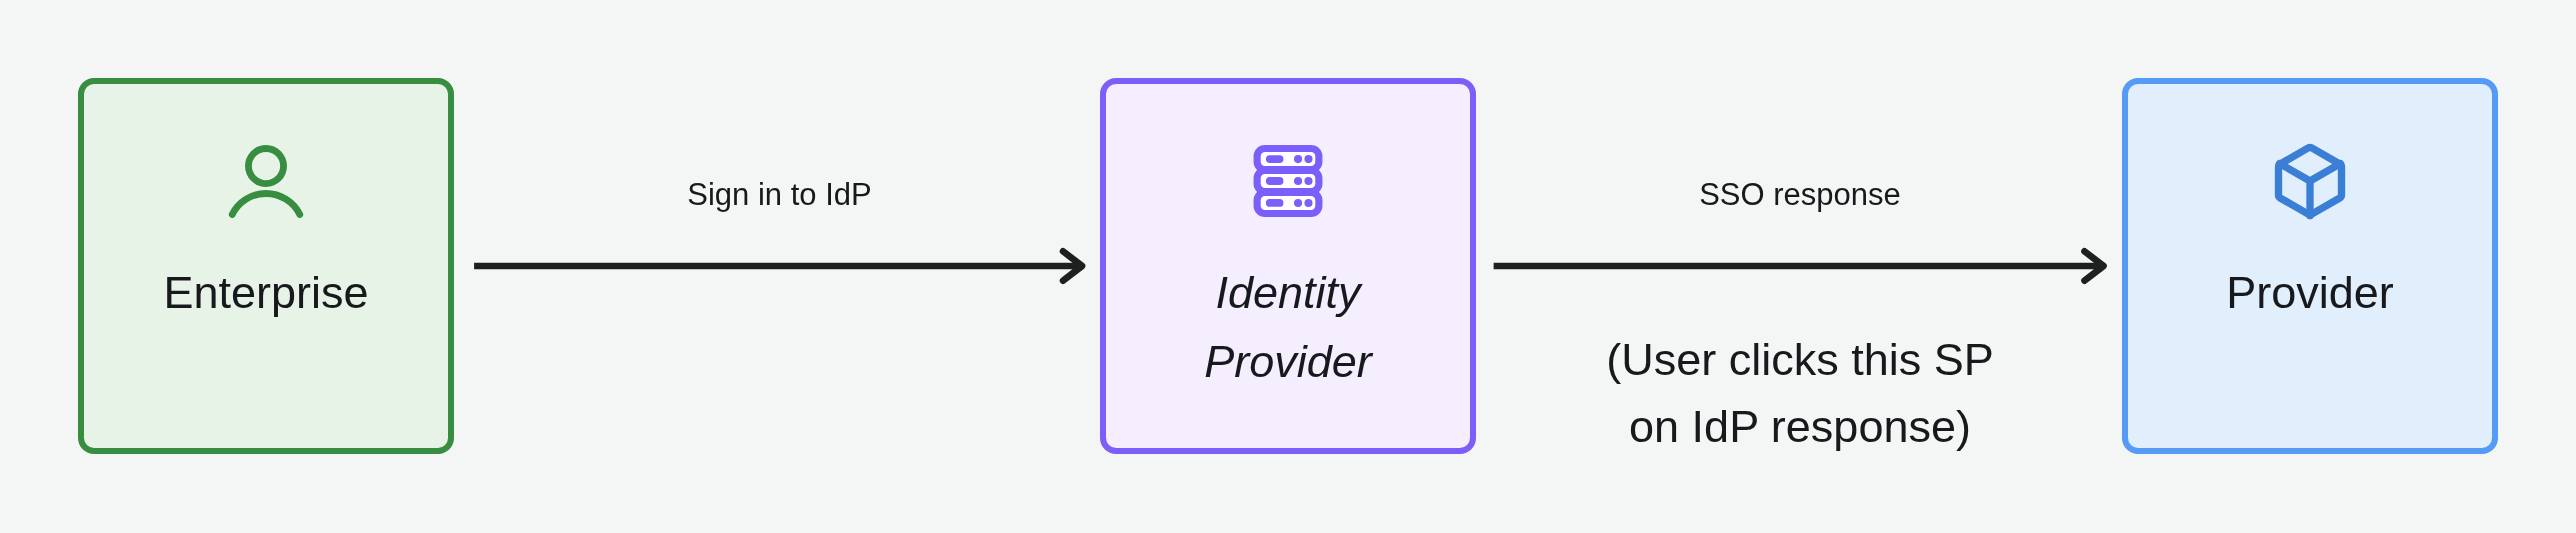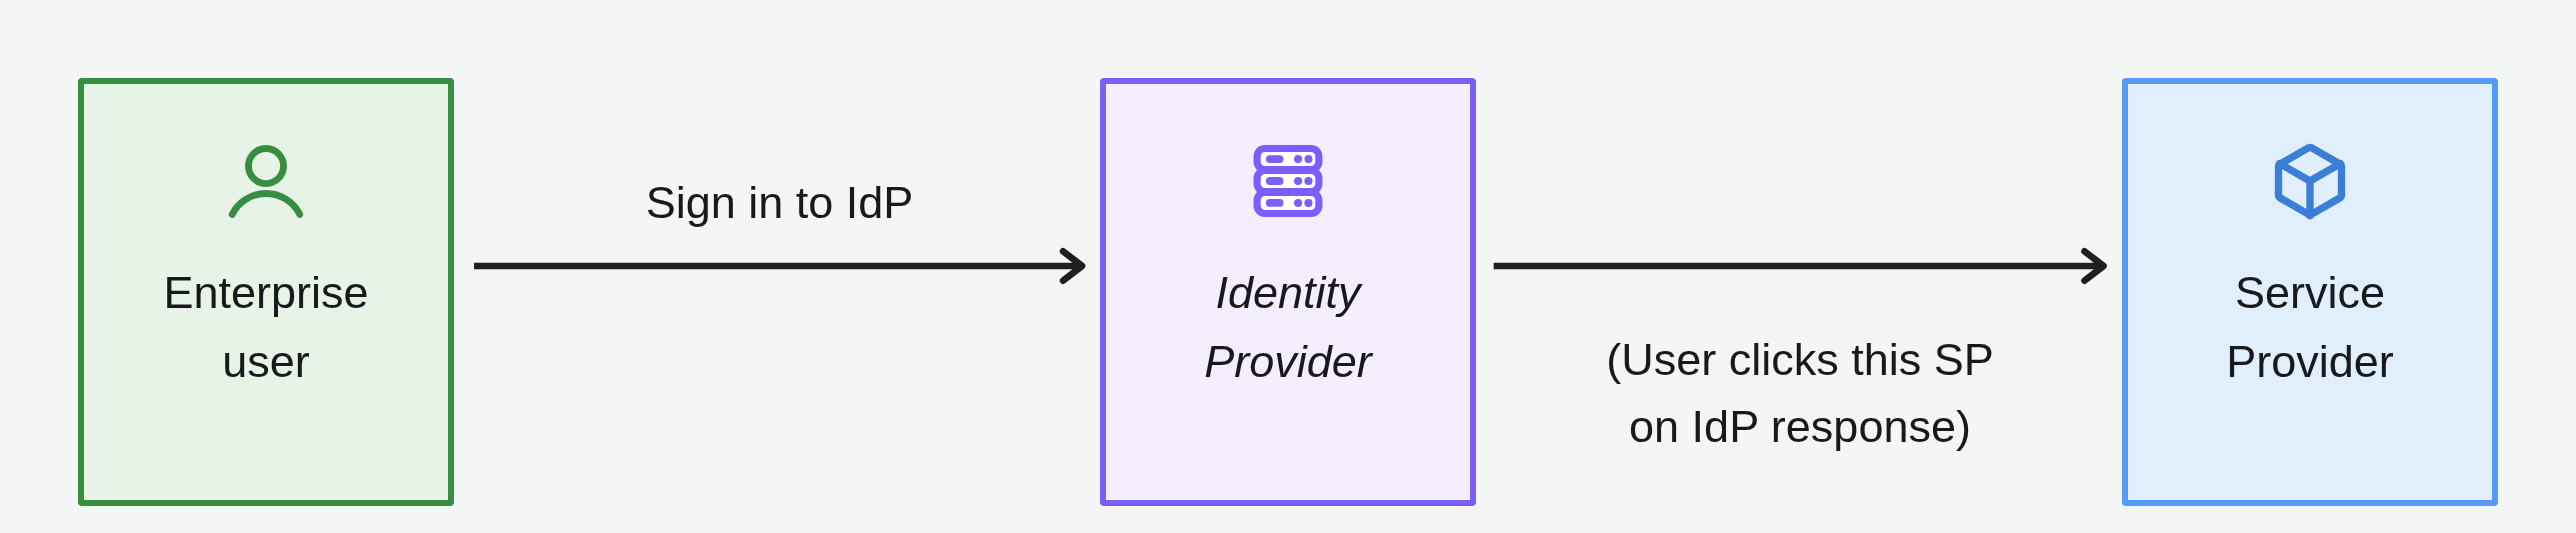--- a/index.html
+++ b/index.html
@@ -12,24 +12,24 @@
     font-family: "Liberation Sans", sans-serif;
     color: var(--text, #17191c);
     overflow: hidden;
   }
 
   
   .node {
     position: absolute;
     top: 78px;
     width: 376px;
-    height: 428px;
+    height: 376px;
     border: 6.7px solid var(--border, #999);
     background: var(--fill, #fff);
-    border-radius: 4px;
+    border-radius: 16px;
     display: flex;
     flex-direction: column;
     align-items: center;
   }
   .node-0 { left: 78px; }
   .node-1 { left: 1100px; font-style: italic; }
   .node-2 { left: 2122px; }
 
   .node .icon {
     margin-top: 58px;
@@ -54,21 +54,21 @@
   .edge { position: absolute; top: 0; height: 533px; color: var(--arrow, #1d1f21); }
   .edge-0 { left: 473px;  width: 613px; }
   .edge-1 { left: 1493px; width: 614px; }
 
   .edge .edge-label {
     position: absolute;
     top: 177px;
     left: 50%;
     transform: translateX(-50%);
     white-space: nowrap;
-    font-size: 45px;
+    font-size: 31px;
     color: var(--text, #17191c);
     text-align: right;
   }
   .edge .arrow-svg {
     position: absolute;
     top: 247px;
     left: 0;
     display: block;
   }
   .edge .edge-sublabel {
@@ -92,21 +92,20 @@
 
   <div class="node node-0" style="--border: #378e40; --fill: #e8f3e8; --icon: #378e40;">
     <div class="icon">
       <svg width="78" height="78" viewBox="0 0 24 24" fill="none" stroke="currentColor" stroke-width="2.1" stroke-linecap="round" stroke-linejoin="round">
         <circle cx="12" cy="7.4" r="5.4"></circle>
         <path d="M22.4 22.3A11.6 11.6 0 0 0 1.6 22.3"></path>
       </svg>
     </div>
     <div class="label">
       <span>Enterprise</span>
-      <span>user</span>
     </div>
   </div>
 
   <div class="edge edge-0">
     <div class="edge-label">Sign in to IdP</div>
     <svg class="arrow-svg" width="613" height="38" viewBox="0 0 643 40" fill="none" stroke="currentColor" stroke-width="7">
       <line x1="0" y1="20" x2="637" y2="20"></line>
       <polyline points="620 4.5 640 20 620 35.5" stroke-linecap="round" stroke-linejoin="round"></polyline>
     </svg>
   </div>
@@ -128,38 +127,38 @@
         <circle cx="18.3" cy="18.75" r="1.25" fill="currentColor"></circle>
       </svg>
     </div>
     <div class="label">
       <span>Identity</span>
       <span>Provider</span>
     </div>
   </div>
 
   <div class="edge edge-1">
+    <div class="edge-label">SSO response</div>
     <svg class="arrow-svg" width="614" height="38" viewBox="0 0 645 40" fill="none" stroke="currentColor" stroke-width="7">
       <line x1="0" y1="20" x2="639" y2="20"></line>
       <polyline points="622 4.5 642 20 622 35.5" stroke-linecap="round" stroke-linejoin="round"></polyline>
     </svg>
     <div class="edge-sublabel">
       <span>(User clicks this SP</span>
       <span>on IdP response)</span>
     </div>
   </div>
 
   <div class="node node-2" style="--border: #559af5; --fill: #e1effd; --icon: #3b7ed6;">
     <div class="icon">
       <svg width="84" height="84" viewBox="0 0 24 24" fill="none" stroke="currentColor" stroke-width="2.1" stroke-linecap="round" stroke-linejoin="round">
         <path d="M21 16V8a1 1 0 0 0-.5-.87l-8-4.6a1 1 0 0 0-1 0l-8 4.6A1 1 0 0 0 3 8v8a1 1 0 0 0 .5.87l8 4.6a1 1 0 0 0 1 0l8-4.6A1 1 0 0 0 21 16z"></path>
         <polyline points="3.3 7 12 12.01 20.7 7"></polyline>
         <line x1="12" y1="21.9" x2="12" y2="12"></line>
       </svg>
     </div>
     <div class="label">
-      <span>Service</span>
       <span>Provider</span>
     </div>
   </div>
 
 </div>
 
 
 </body></html>

